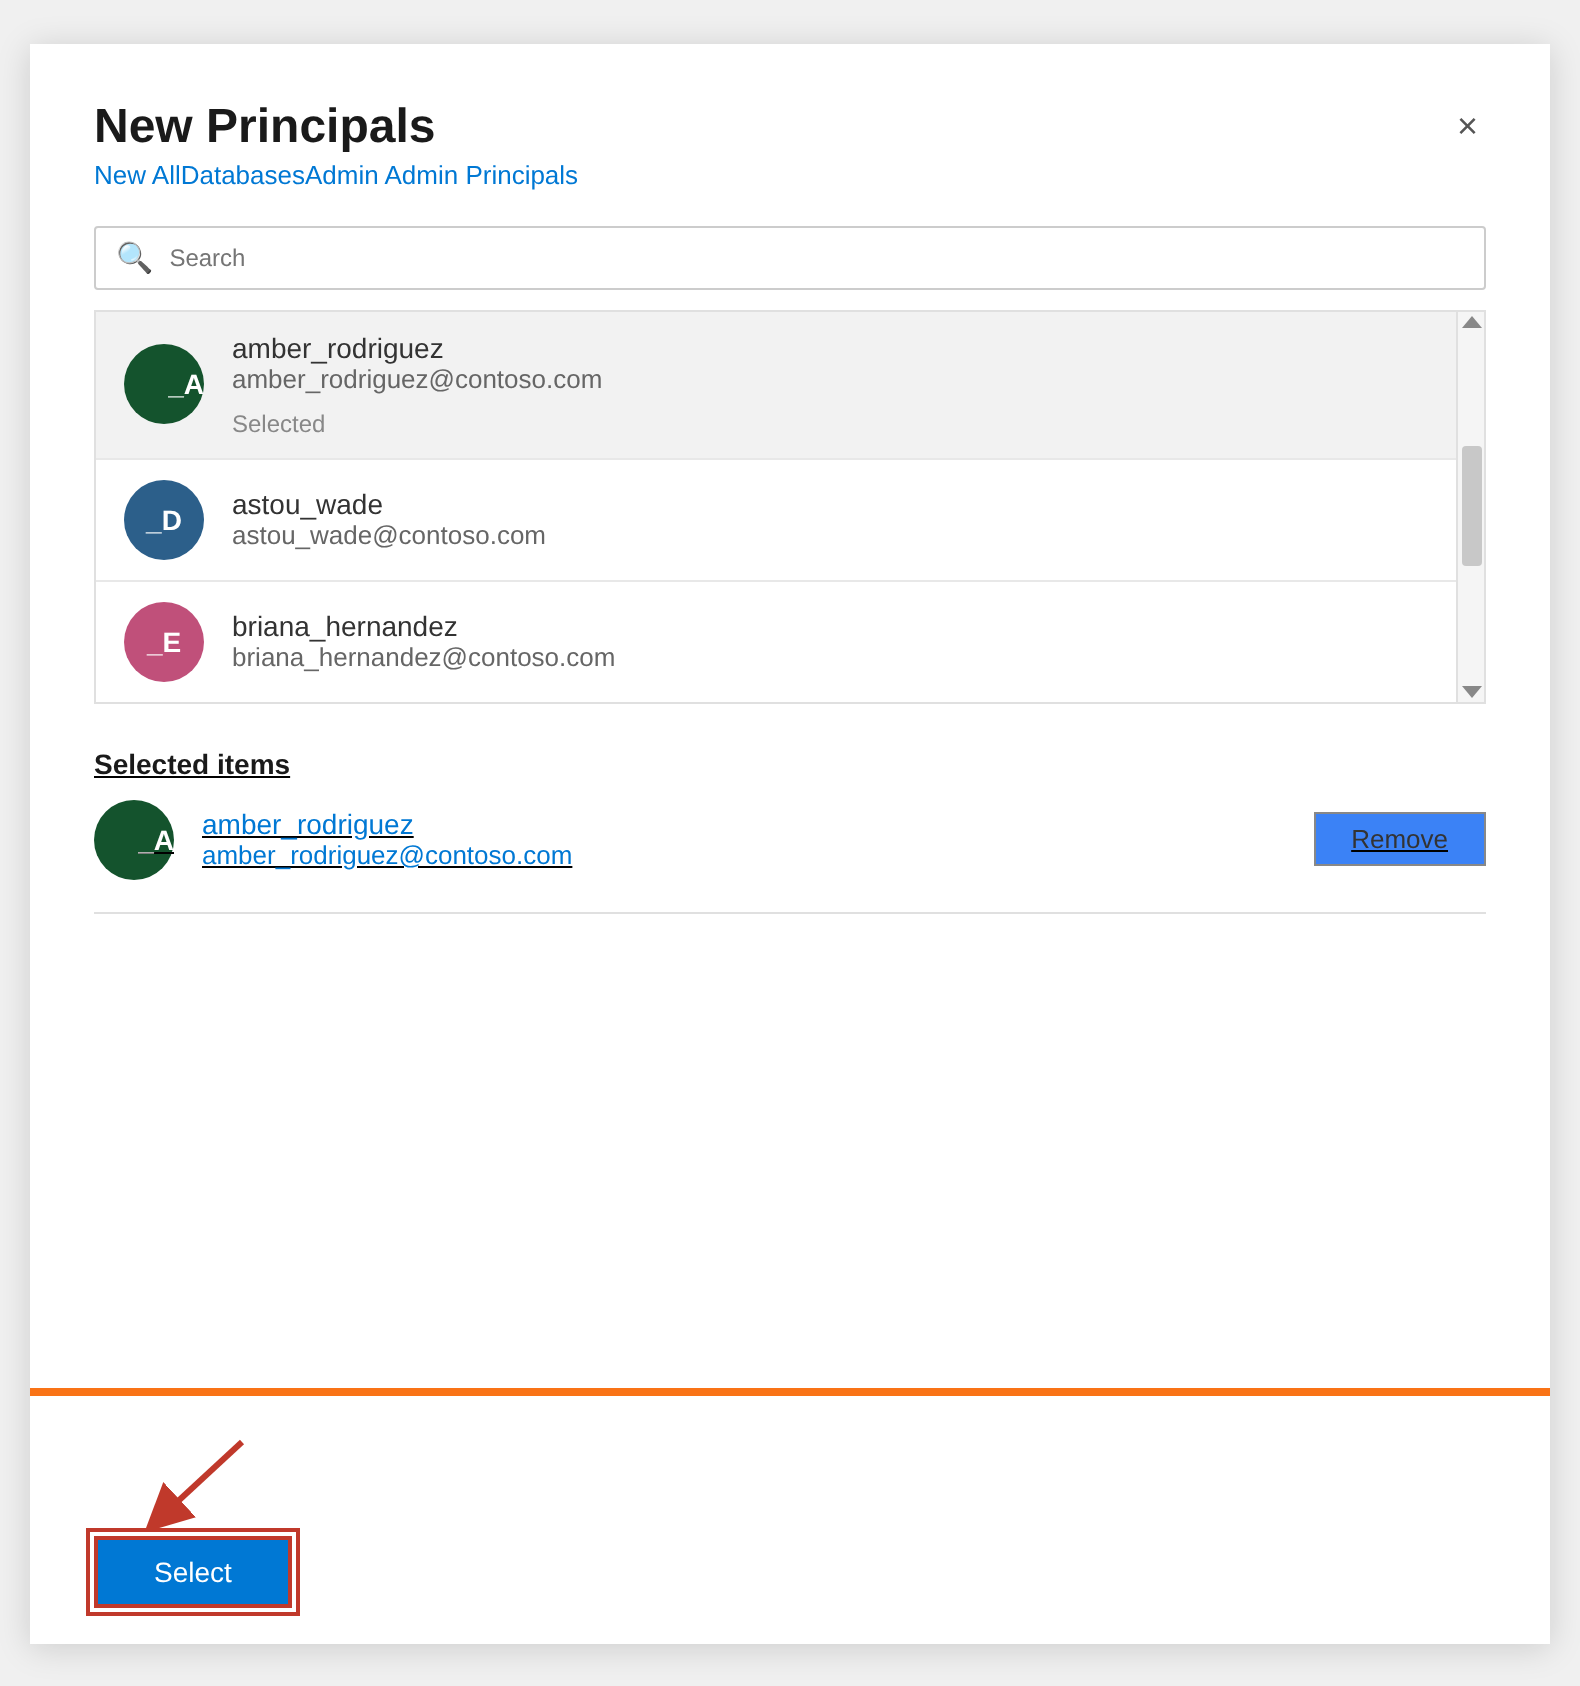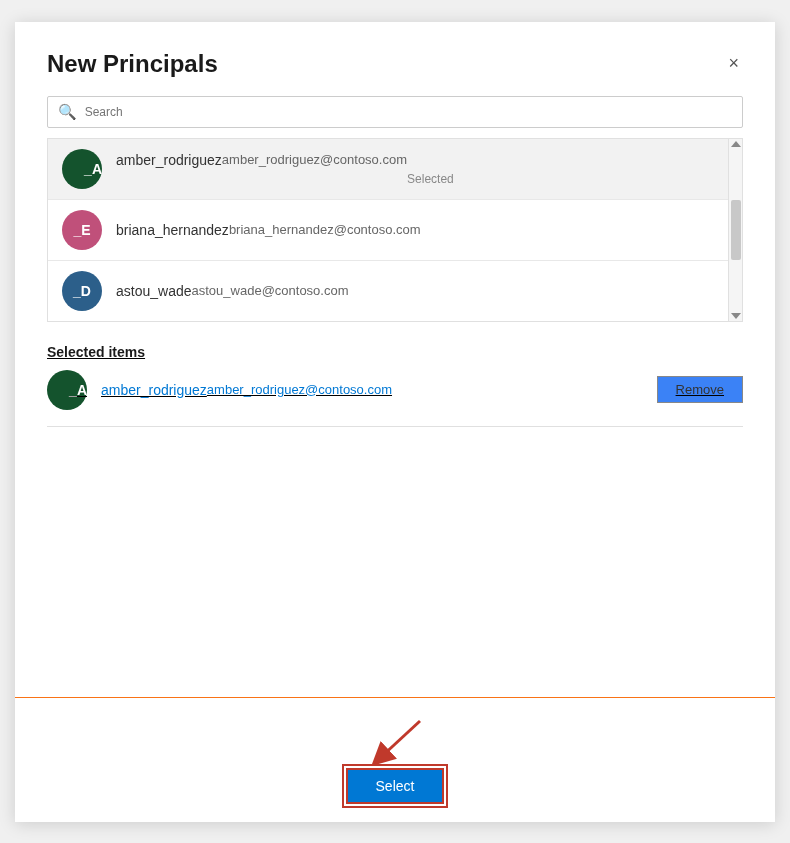--- a/index.html
+++ b/index.html
@@ -93,24 +93,24 @@
       justify-content: center;
       font-size: 14px;
       font-weight: 600;
       color: #fff;
       flex-shrink: 0;
       margin-right: 14px;
     }
     .avatar-red { background: #14532d; justify-content: flex-end; }
     .avatar-blue { background: #2c5f8a; }
     .avatar-pink { background: #c0507a; }
-    .user-info { display: flex; flex-direction: row; }
+    .user-info { display: flex; flex-direction: column; }
     .user-name { font-size: 14px; color: #333; font-weight: 400; }
     .user-email { font-size: 13px; color: #666; }
-    .user-status { font-size: 12px; color: #888; margin-top: 20px; }
+    .user-status { font-size: 12px; color: #888; margin-top: 8px; }
     .scrollbar-track {
       position: absolute;
       right: 0;
       top: 0;
       width: 14px;
       height: 100%;
       background: #f5f5f5;
       border-left: 1px solid #e0e0e0;
       display: flex;
       flex-direction: column;
@@ -164,26 +164,25 @@
       font-size: 13px;
       cursor: pointer;
       color: #333;
     }
 
     .footer {
       position: absolute;
       bottom: 0;
       left: 0;
       right: 0;
-      border-top: 1px solid #f97316;
+      border-top: 4px solid #f97316;
       padding: 18px 32px;
       display: flex;
       align-items: flex-end;
       gap: 20px;
-      justify-content: center;
     }
     .arrow-container {
       position: relative;
       display: flex;
       flex-direction: column;
       align-items: center;
     }
     
     .arrow-svg {
       margin-bottom: 2px;
@@ -201,20 +200,21 @@
     }
   </style>
 </head>
 <body>
 
 <div class="dialog">
 
   <div class="dialog-header">
     <div>
       <div class="dialog-title">New Principals</div>
+      <div class="dialog-subtitle">New AllDatabasesAdmin Admin Principals</div>
     </div>
     <button class="close-btn">×</button>
   </div>
 
   <div class="search-box">
     <span class="search-icon-glyph">🔍</span>
     <input type="text" placeholder="Search" style="">
   </div>
 
   <div class="user-list">
@@ -225,36 +225,36 @@
           <span>_A</span>
         </div>
         <div class="user-info">
           <span class="user-name">amber_rodriguez</span>
           <span class="user-email">amber_rodriguez@contoso.com</span>
           <span class="user-status">Selected</span>
         </div>
       </div>
 
       <div class="user-item">
+        <div class="avatar avatar-blue">
+          <span>_D</span>
+        </div>
+        <div class="user-info">
+          <span class="user-name">astou_wade</span>
+          <span class="user-email">astou_wade@contoso.com</span>
+        </div>
+      </div>
+
+      <div class="user-item">
         <div class="avatar avatar-pink">
           <span>_E</span>
         </div>
         <div class="user-info">
           <span class="user-name">briana_hernandez</span>
           <span class="user-email">briana_hernandez@contoso.com</span>
-        </div>
-      </div>
-
-      <div class="user-item">
-        <div class="avatar avatar-blue">
-          <span>_D</span>
-        </div>
-        <div class="user-info">
-          <span class="user-name">astou_wade</span>
-          <span class="user-email">astou_wade@contoso.com</span>
         </div>
       </div>
 
     </div>
 
     <div class="scrollbar-track">
       <div class="scroll-arrow scroll-arrow-up"></div>
       <div class="scroll-thumb"></div>
       <div class="scroll-arrow scroll-arrow-down"></div>
     </div>

